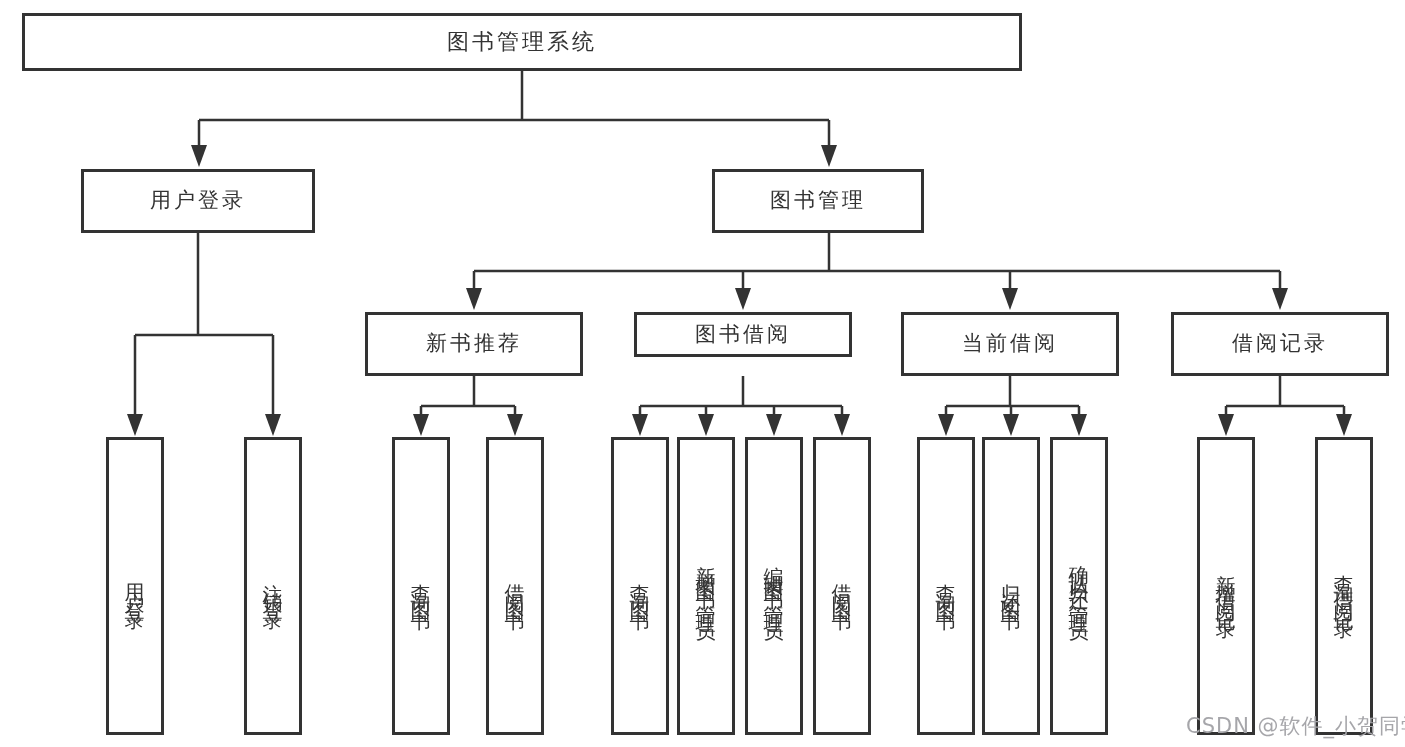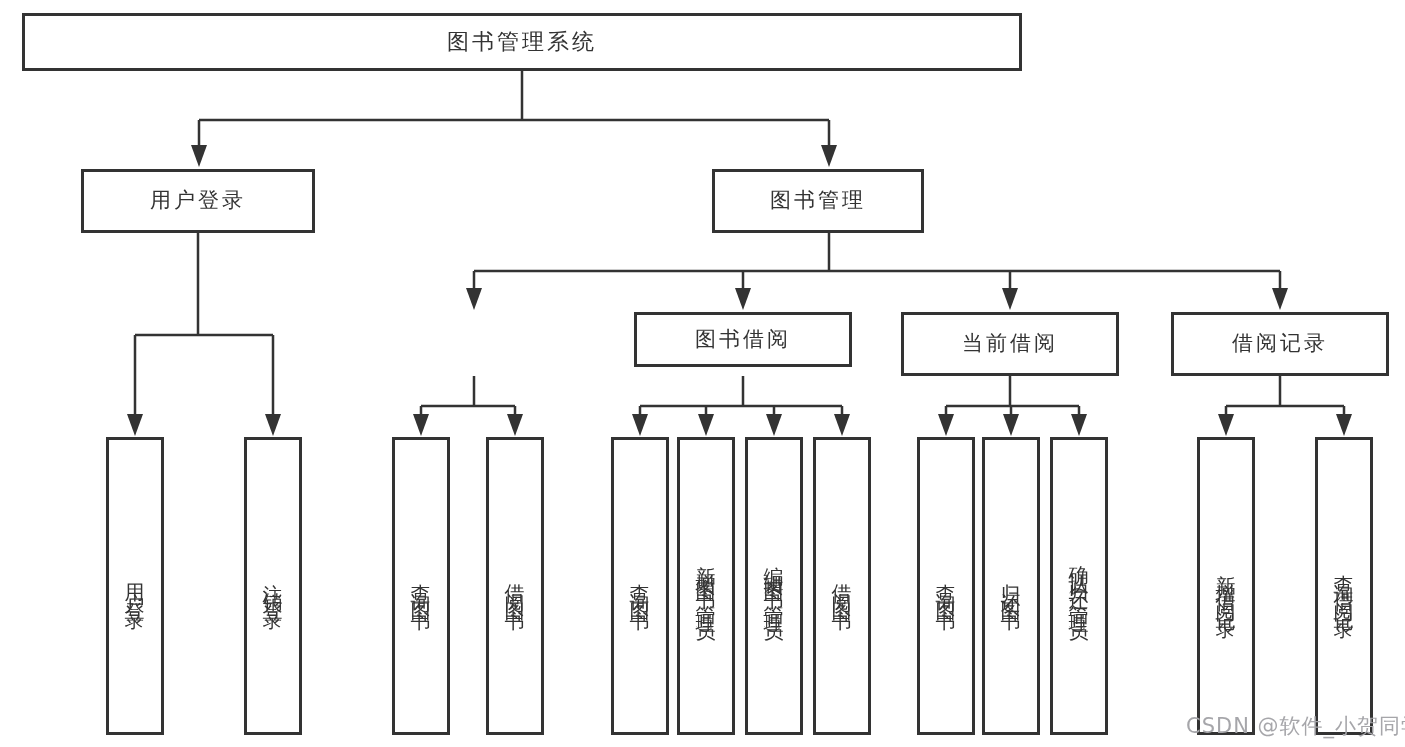--- a/index.html
+++ b/index.html
@@ -87,21 +87,22 @@
       <polygon points="1218,414 1234,414 1226,436"></polygon>
       <polygon points="1336,414 1352,414 1344,436"></polygon>
     </g>
   </svg>
 
   <div class="node" style="left:22px; top:13px; width:1000px; height:58px; font-size:22px;">图书管理系统</div>
 
   <div class="node" style="left:81px; top:169px; width:234px; height:64px;">用户登录</div>
   <div class="node" style="left:712px; top:169px; width:212px; height:64px;">图书管理</div>
 
-  <div class="node" style="left:634px; top:312px; width:218px; height:55px;">图书借阅</div>
+  <div class="node" style="left:365px; top:312px; width:218px; height:64px;">新书推荐</div>
+  <div class="node" style="left:634px; top:312px; width:218px; height:45px;">图书借阅</div>
   <div class="node" style="left:1171px; top:312px; width:218px; height:64px;">借阅记录</div>
   <div class="node" style="left:901px; top:312px; width:218px; height:64px;">当前借阅</div>
 
   <div class="node vnode" style="left:106px; top:437px;">用户登录</div>
   <div class="node vnode" style="left:244px; top:437px;">注销登录</div>
 
   <div class="node vnode" style="left:392px; top:437px;">查询图书</div>
   <div class="node vnode" style="left:486px; top:437px;">借阅图书</div>
 
   <div class="node vnode" style="left:611px; top:437px;">查询图书</div>

